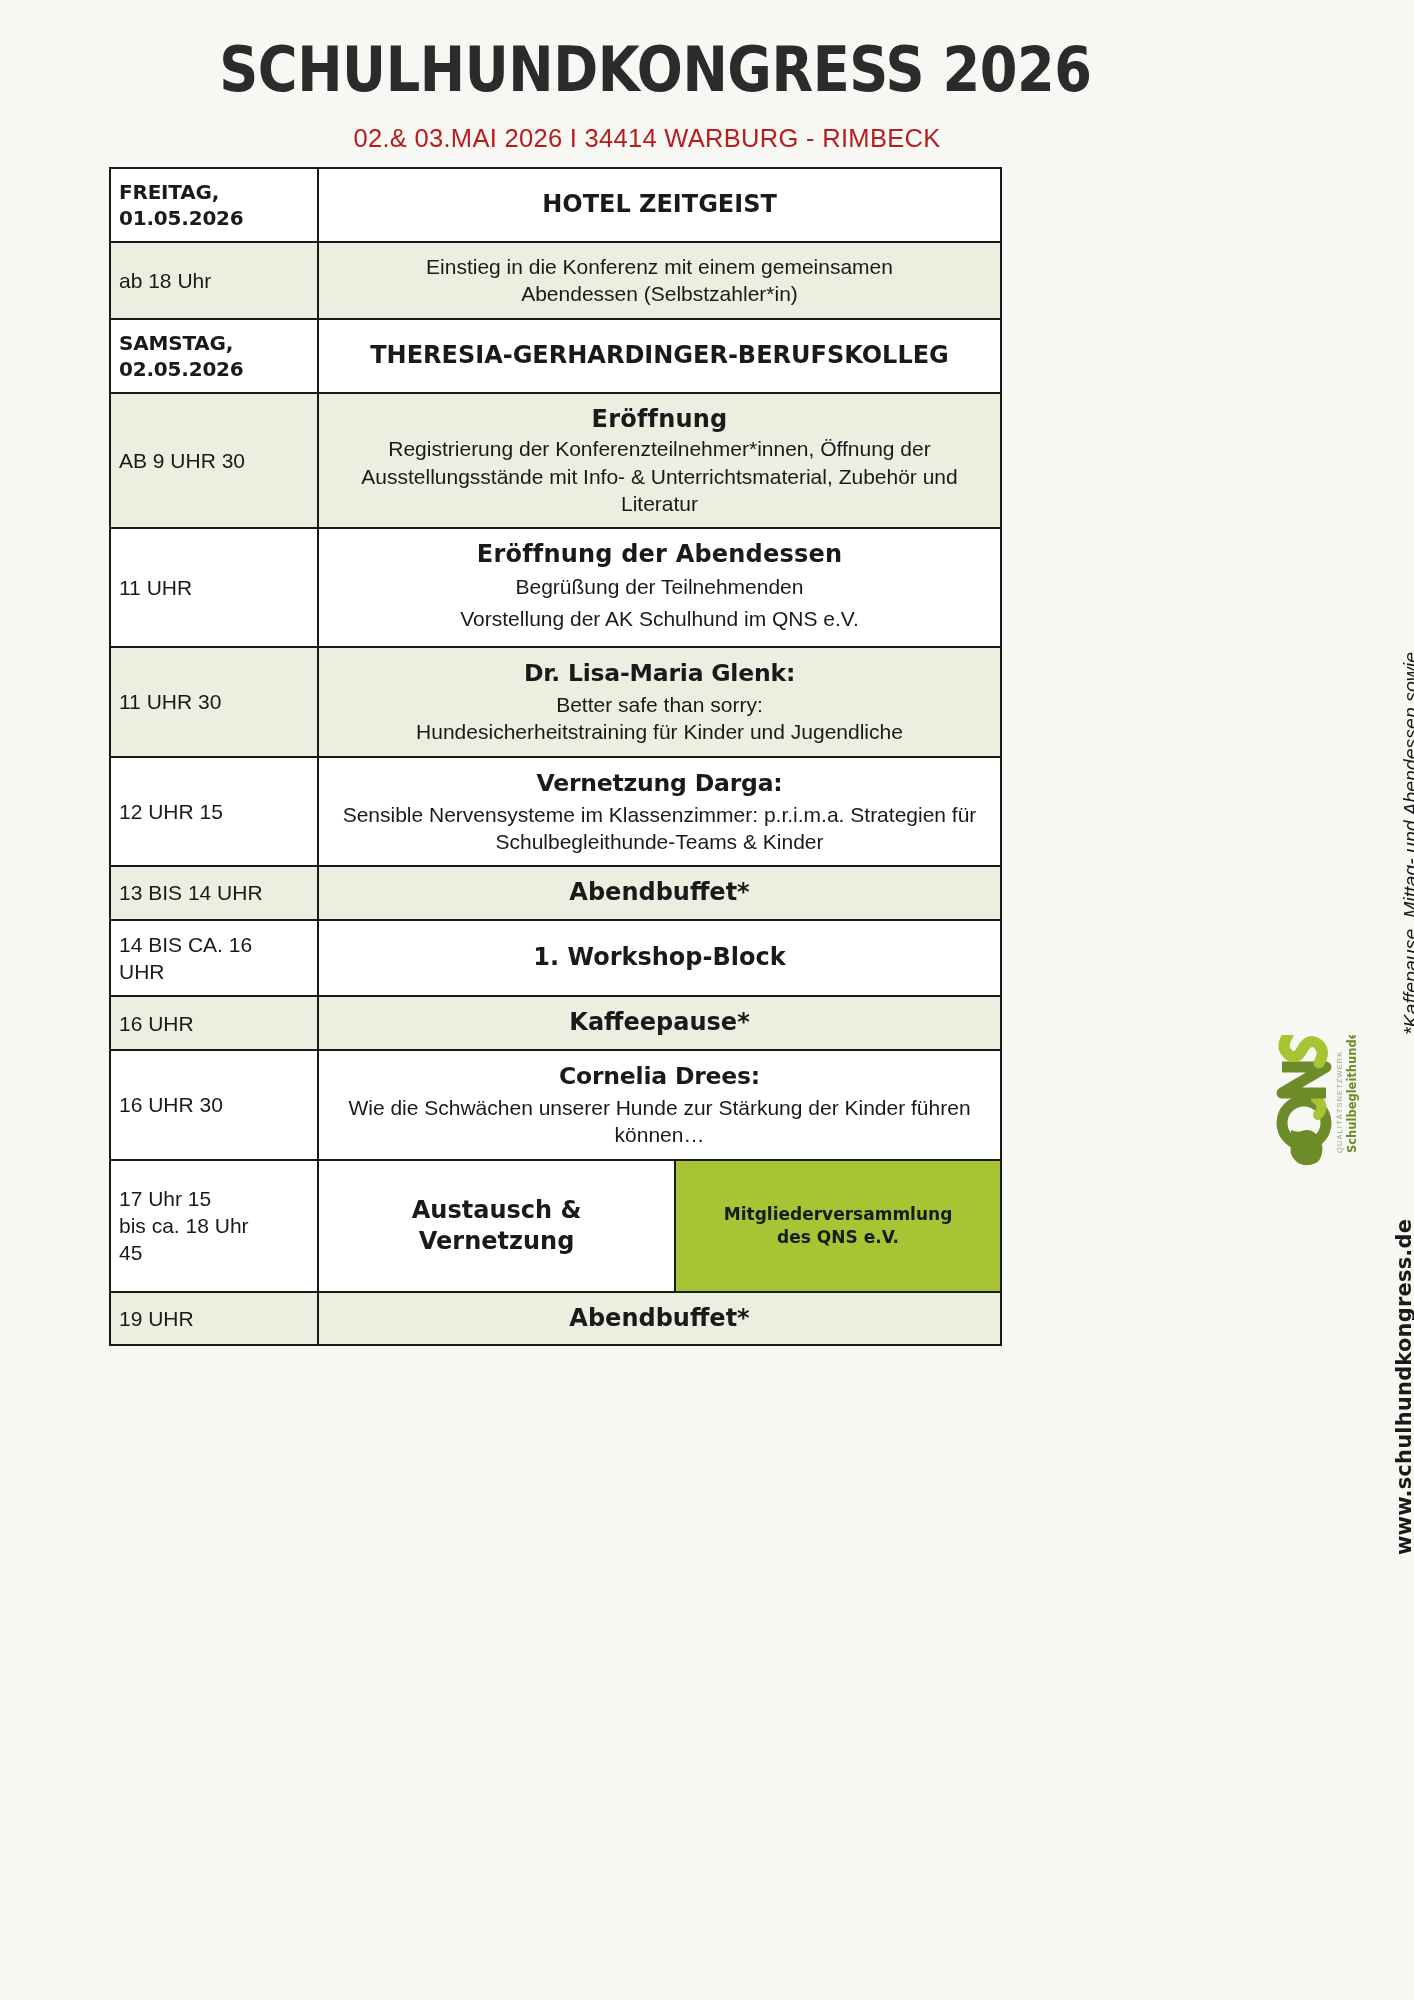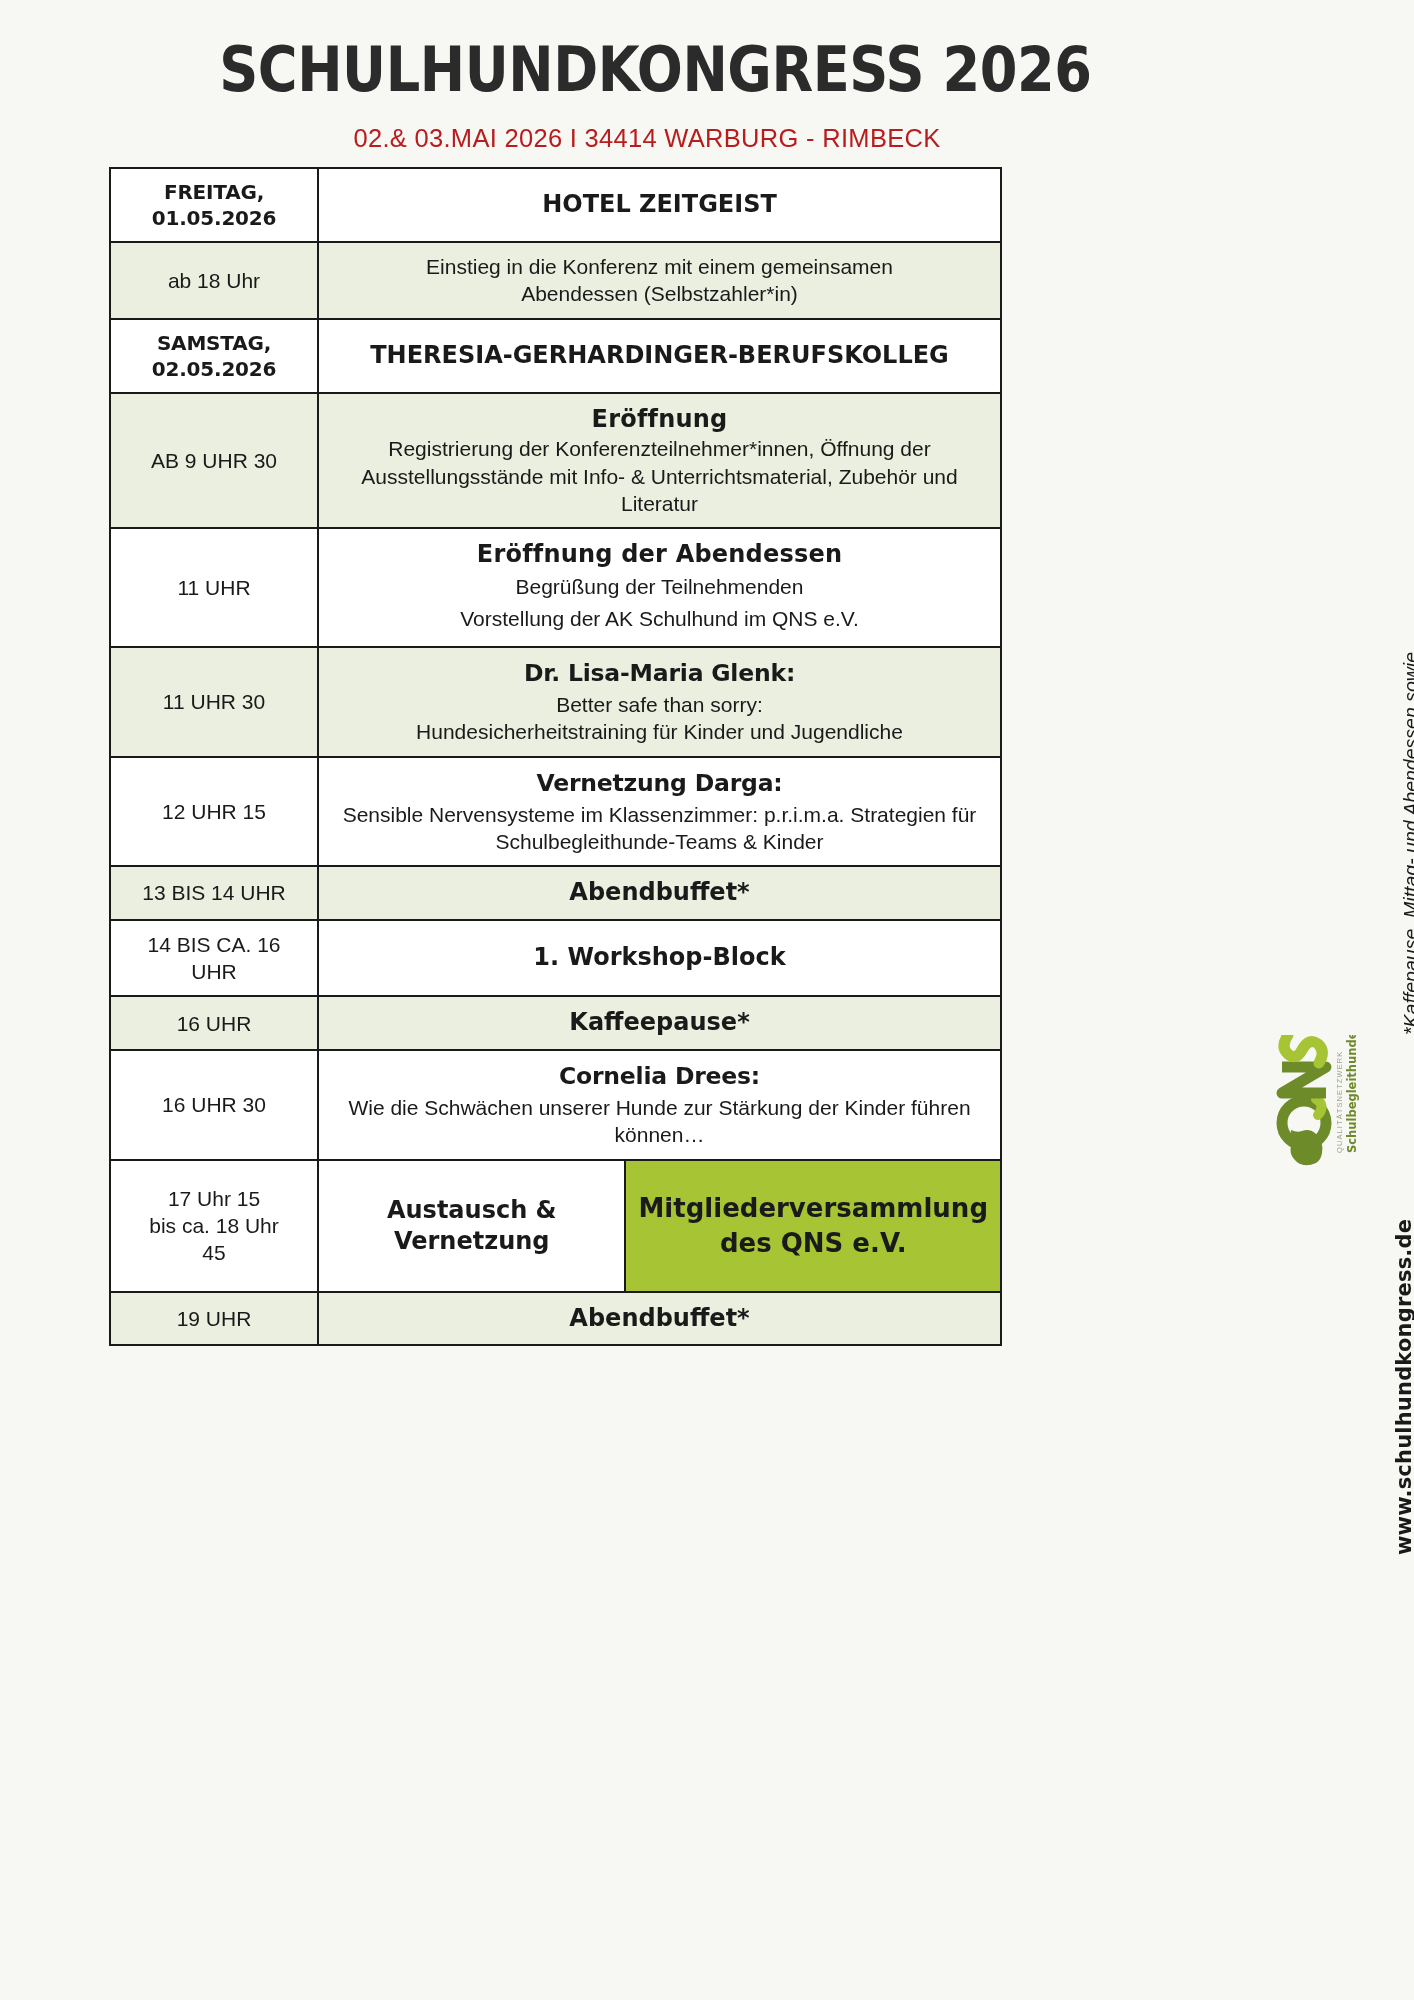--- a/index.html
+++ b/index.html
@@ -64,21 +64,20 @@
     padding: 10px 8px;
   }
 
   .col-time  { width: 208px; }
   .col-body  { width: 683px; }
 
   tr.white td { background: #FFFFFF; }
   tr.green td { background: #EAEFDF; }
 
   .time-cell {
-    text-align: center;
     font-size: 21px;
     color: #1A1A1A;
     line-height: 1.3;
     font-family: "Liberation Sans", sans-serif;
   }
   .time-cell.bold {
     font-weight: 700;
     font-size: 20px;
     font-family: "DejaVu Sans", sans-serif;
     letter-spacing: -0.2px;
@@ -133,24 +132,24 @@
     padding: 12px 10px;
   }
   .split-right {
     flex: 1 1 48%;
     background: #A6C434;
     border: 2px solid #1A1A1A;
     margin: -2px -2px -2px 0;
     display: flex; align-items: center; justify-content: center;
     text-align: center;
     font-weight: 700;
-    font-size: 26px;
+    font-size: 17px;
     font-family: "DejaVu Sans", sans-serif;
     line-height: 1.35;
-    padding: 12px 12px;
+    padding: 12px 4px;
     color: #1A1A1A;
   }
 
   
   .footnote {
     position: absolute;
     right: 18px;
     top: 455px;
     width: 580px;
     transform: rotate(-90deg);

